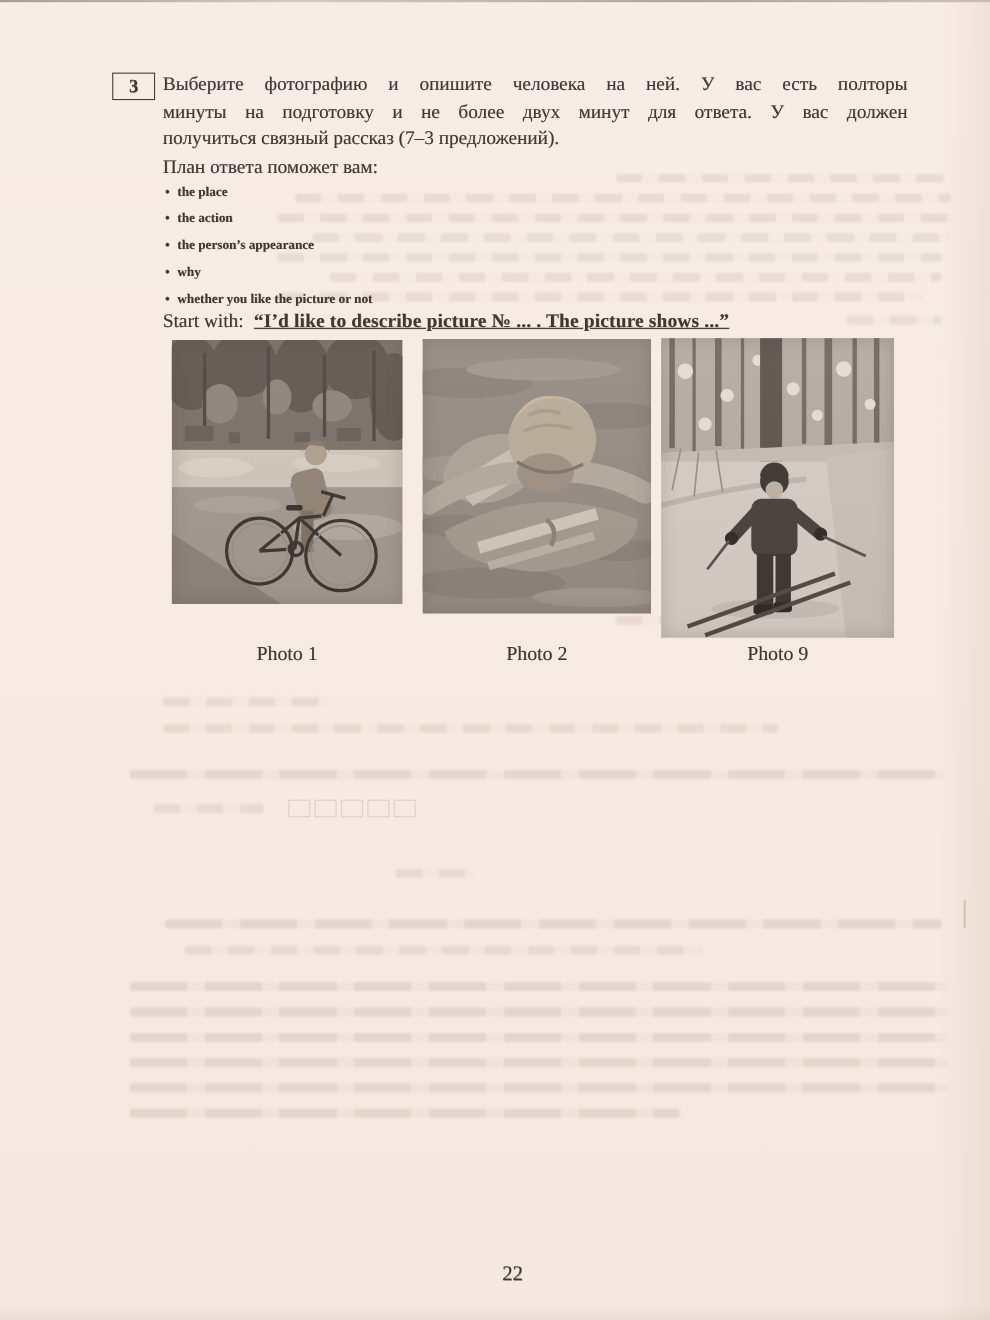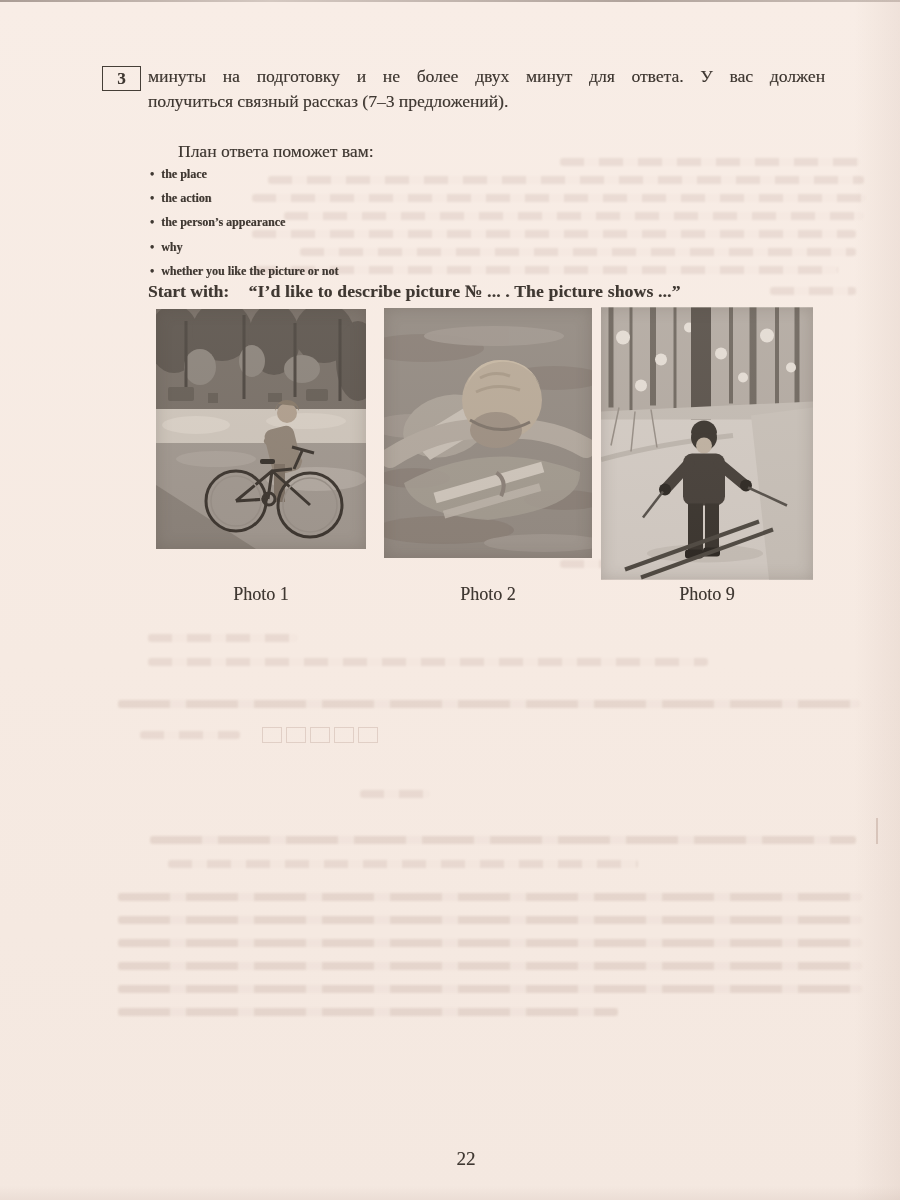--- a/index.html
+++ b/index.html
@@ -25,29 +25,29 @@
 
   .task-num{
     position:absolute;left:102px;top:66px;width:37px;height:23px;
     border:1.7px solid #453e37;
     font-size:17px;font-weight:bold;text-align:center;line-height:23px;
   }
   .instr{position:absolute;left:148px;top:64px;width:677px;font-size:17.5px;}
   .instr .jline{height:24.6px;line-height:24.6px;text-align:justify;text-align-last:justify;white-space:nowrap;}
   .instr .jline.last{text-align-last:left;}
 
-  .plan-intro{position:absolute;left:148px;top:141px;font-size:17.5px;margin-left:30px;}
+  .plan-intro{position:absolute;left:148px;top:141px;font-size:17.5px;}
 
   .plan{position:absolute;left:150px;top:162px;margin:0;padding:0;list-style:none;}
   .plan li{height:24.2px;line-height:24.2px;font-weight:bold;font-size:12px;}
   .plan li::before{content:"\2022";font-weight:bold;margin-right:7px;}
 
   .start-line{position:absolute;left:148px;top:281px;font-size:17.5px;white-space:nowrap;}
-  .start-line .sw-label{font-weight:bold;}
-  .start-line .sw-quote{font-weight:bold;margin-left:15px;letter-spacing:.2px;}
+  .start-line .sw-label{font-weight:normal;}
+  .start-line .sw-quote{font-weight:bold;margin-left:5px;letter-spacing:.2px;text-decoration:underline;}
 
   .photo{position:absolute;overflow:hidden;}
   .photo svg{display:block;width:100%;height:100%;}
   .photo::after{content:"";position:absolute;inset:0;
     box-shadow:inset 0 0 16px rgba(75,58,48,.22);
     background:linear-gradient(180deg,rgba(246,232,222,.07),rgba(120,95,85,.06));}
   .p1{left:156px;top:309px;width:210px;height:240px;}
   .p2{left:384px;top:308px;width:208px;height:250px;}
   .p3{left:601px;top:307px;width:212px;height:273px;}
 
@@ -102,20 +102,21 @@
   <div class="bl s2" style="left:118px;top:916px;width:744px"></div>
   <div class="bl s2" style="left:118px;top:939px;width:744px"></div>
   <div class="bl s2" style="left:118px;top:962px;width:744px"></div>
   <div class="bl s2" style="left:118px;top:985px;width:744px"></div>
   <div class="bl s2" style="left:118px;top:1008px;width:500px"></div>
   <div class="vtick" style="left:876px;top:818px;height:26px"></div>
 
   <div class="task-num ink">3</div>
 
   <div class="instr ink">
+    <div class="jline">Выберите фотографию и опишите человека на ней. У вас есть полторы</div>
     <div class="jline">минуты на подготовку и не более двух минут для ответа. У вас должен</div>
     <div class="jline last">получиться связный рассказ (7–3 предложений).</div>
   </div>
 
   <div class="plan-intro ink">План ответа поможет вам:</div>
 
   <ul class="plan ink">
     <li>the place</li>
     <li>the action</li>
     <li>the person’s appearance</li>

